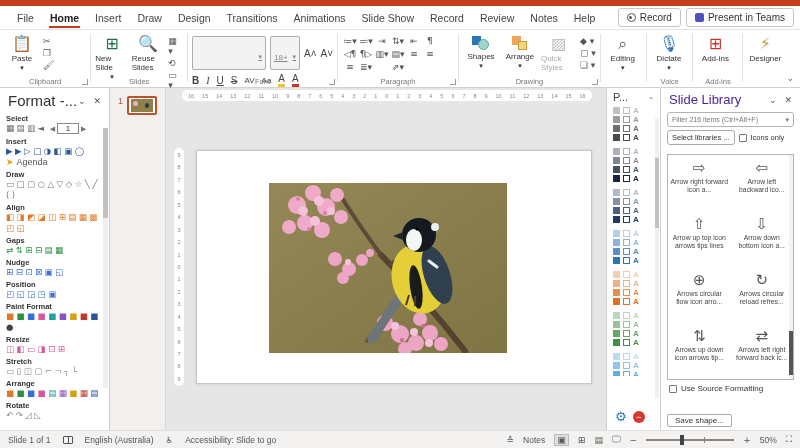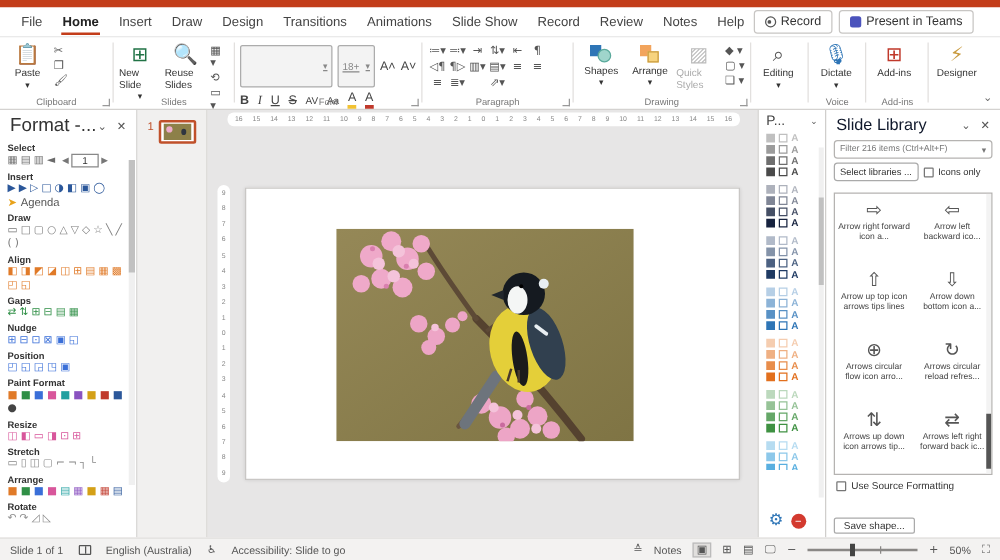--- a/index.html
+++ b/index.html
@@ -3,21 +3,21 @@
 <meta charset="utf-8">
 <style>
   * { margin:0; padding:0; box-sizing:border-box; }
   html,body { width:800px; height:448px; overflow:hidden; font-family:"Liberation Sans",sans-serif; background:#e7e6e6; }
   .app { position:relative; width:800px; height:448px; background:#fff; }
 
   
   .titlebar { position:absolute; left:0; top:0; width:800px; height:6px; background:#c33d1a; }
 
   
-  .menubar { position:absolute; left:0; top:6px; width:800px; height:24px; background:#fff; display:flex; align-items:center; justify-content:space-between; padding:0 21px 0 10px; border-bottom:1px solid #e4e4e4; }
+  .menubar { position:absolute; left:0; top:6px; width:800px; height:24px; background:#fff; display:flex; align-items:center; justify-content:space-between; padding:0 6px 0 10px; border-bottom:1px solid #e4e4e4; }
   .menu-items { display:flex; gap:2px; align-items:center; }
   .mi { font-size:10.5px; color:#444; padding:4px 7px; position:relative; cursor:default; white-space:nowrap; }
   .mi.active { font-weight:bold; color:#222; }
   .mi.active::after { content:""; position:absolute; left:6px; right:6px; bottom:0; height:2px; background:#c33d1a; }
   .menu-right { display:flex; gap:5px; align-items:center; }
   .tbbtn { display:flex; align-items:center; gap:4px; border:1px solid #c8c6c4; border-radius:3px; background:#fff; font-size:10px; color:#333; padding:2px 8px; height:19px; white-space:nowrap; }
   .rec-dot { width:9px; height:9px; border:1.5px solid #555; border-radius:50%; display:inline-block; position:relative; }
   .rec-dot::after { content:""; position:absolute; left:1.5px; top:1.5px; width:3px; height:3px; background:#555; border-radius:50%; }
   .teams-ic { width:9px; height:9px; background:#4b53bc; display:inline-block; border-radius:2px; }
   .chev { font-size:7px; color:inherit; }
@@ -25,21 +25,21 @@
   
   .ribbon { position:absolute; left:0; top:30px; width:800px; height:58px; background:#fff; border-bottom:1px solid #d4d2d0; display:flex; }
   .grp { position:relative; height:100%; padding:3px 4px 12px 4px; display:flex; gap:3px; align-items:flex-start; }
   .grp-label { position:absolute; bottom:1px; left:0; right:0; text-align:center; font-size:7.5px; color:#777; }
   .launcher { position:absolute; bottom:2px; right:2px; width:6px; height:6px; border-right:1px solid #999; border-bottom:1px solid #999; }
   .vsep { width:1px; background:#e2e0de; margin:4px 0 4px 0; height:48px; align-self:flex-start; }
   .bigbtn { display:flex; flex-direction:column; align-items:center; justify-content:flex-start; font-size:8px; color:#333; width:36px; gap:1px; padding-top:2px; }
   .bigbtn .bic { font-size:16px; line-height:18px; font-family:"DejaVu Sans",sans-serif; }
   .smcol { display:flex; flex-direction:column; gap:2px; padding-top:3px; }
   .smic { font-size:9px; color:#555; font-family:"DejaVu Sans",sans-serif; line-height:10px; }
-  .combo { border:1px solid #acacac; border-radius:2px; background:#f3f3f3; color:#888; font-size:8px; display:flex; align-items:center; justify-content:space-between; padding:16px 3px; height:14px;text-decoration:underline; }
+  .combo { border:1px solid #acacac; border-radius:2px; background:#f3f3f3; color:#888; font-size:8px; display:flex; justify-content:space-between; padding:16px 3px; height:14px;text-decoration:underline; }
   .fontgrid { display:flex; flex-direction:column; gap:3px; padding-top:3px; }
   .fg-row { display:flex; gap:4px; align-items:center; }
   .fmt-ch { font-size:10px; color:#444; }
   .parag { display:grid; grid-template-columns:repeat(6,16px); grid-auto-rows:13px; padding-top:3px; }
   .parag span { font-size:9px; color:#555; text-align:center; font-family:"DejaVu Sans",sans-serif; }
   .shapes-ic { position:relative; width:18px; height:16px; }
   .shapes-ic i { position:absolute; display:block; }
   .collapse-chev { position:absolute; right:6px; bottom:4px; font-size:9px; color:#666; }
 
   
@@ -93,21 +93,21 @@
   .sw-a { font-size:8px; font-weight:bold; line-height:8px; }
   .p-scroll { position:absolute; right:1px; top:30px; width:4px; height:280px; background:#f0f0f0; }
   .p-scroll i { display:block; width:4px; height:70px; background:#c1c1c1; margin-top:40px; }
   .p-bottom { position:absolute; left:8px; bottom:6px; display:flex; gap:6px; align-items:center; }
   .gear { color:#2e75b6; font-size:13px; font-family:"DejaVu Sans",sans-serif; }
   .redcirc { width:12px; height:12px; background:#d33a2f; border-radius:50%; color:#fff; font-size:9px; line-height:12px; text-align:center; display:inline-block; }
 
   
   .library { position:absolute; right:0; top:0; width:140px; height:342px; background:#fff; border-left:1px solid #d0cecc; }
   .lib-head { display:flex; align-items:center; justify-content:space-between; padding:4px 8px 2px 8px; }
-  .lib-title { font-size:13px; color:#0f172a; }
+  .lib-title { font-size:13px; color:#4c1d95; }
   .lib-filter { margin:3px 6px; height:15px; border:1px solid #b5b3b1; border-radius:3px; display:flex; align-items:center; justify-content:space-between; padding:0 4px; }
   .lib-filter span { font-size:7px; color:#777; }
   .lib-row2 { display:flex; align-items:center; gap:4px; margin:2px 6px 4px 6px; }
   .lib-btn { border:1px solid #aaa; border-radius:3px; background:#fff; font-size:7.5px; color:#333; padding:2px 4px; white-space:nowrap; }
   .cb { width:8px; height:8px; border:1px solid #767676; border-radius:1px; background:#fff; display:inline-block; flex:none; }
   .cb-label { font-size:7.5px; color:#333; white-space:nowrap; }
   .lib-list { position:absolute; left:6px; right:6px; top:66px; height:226px; border:1px solid #b5b3b1; overflow:hidden; background:#fff; }
   .lib-grid { display:grid; grid-template-columns:1fr 1fr; }
   .lib-item { height:56px; text-align:center; padding-top:4px; }
   .lib-glyph { font-size:15px; color:#555; line-height:18px; font-family:"DejaVu Sans",sans-serif; }

